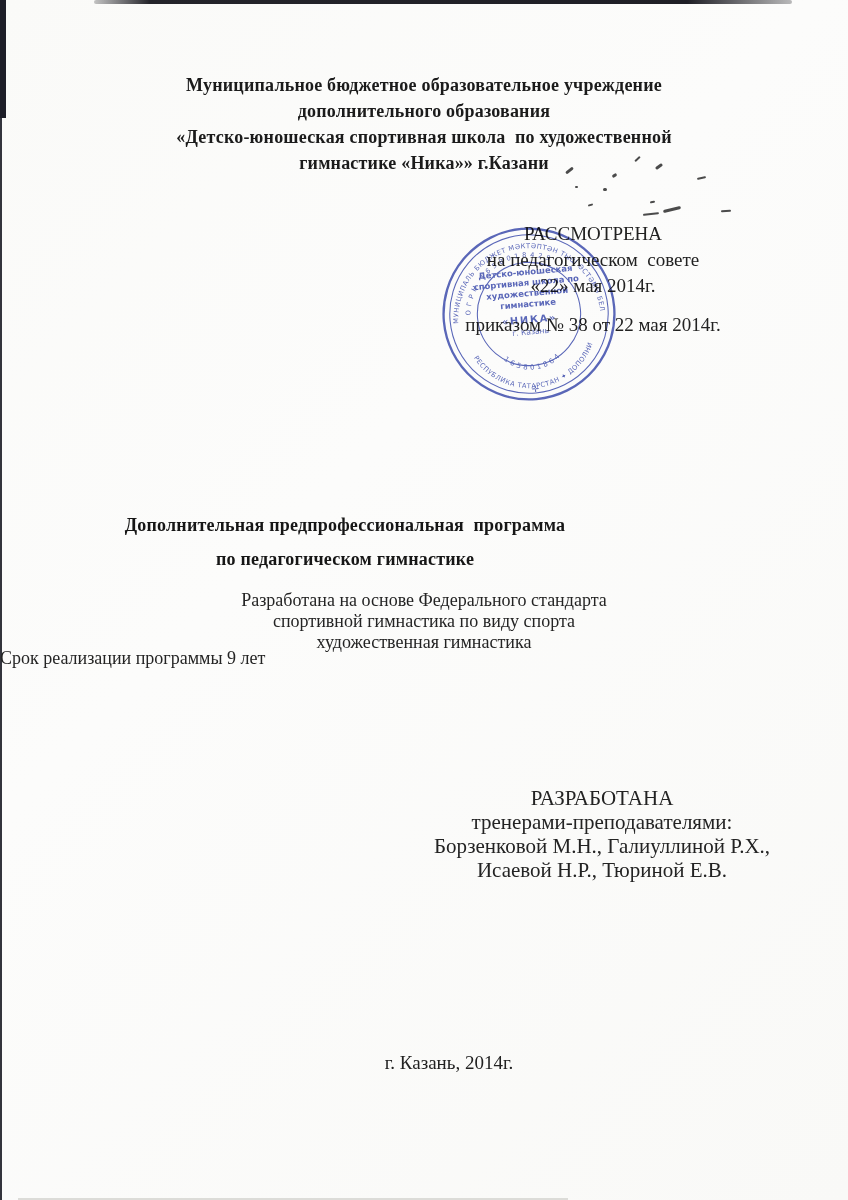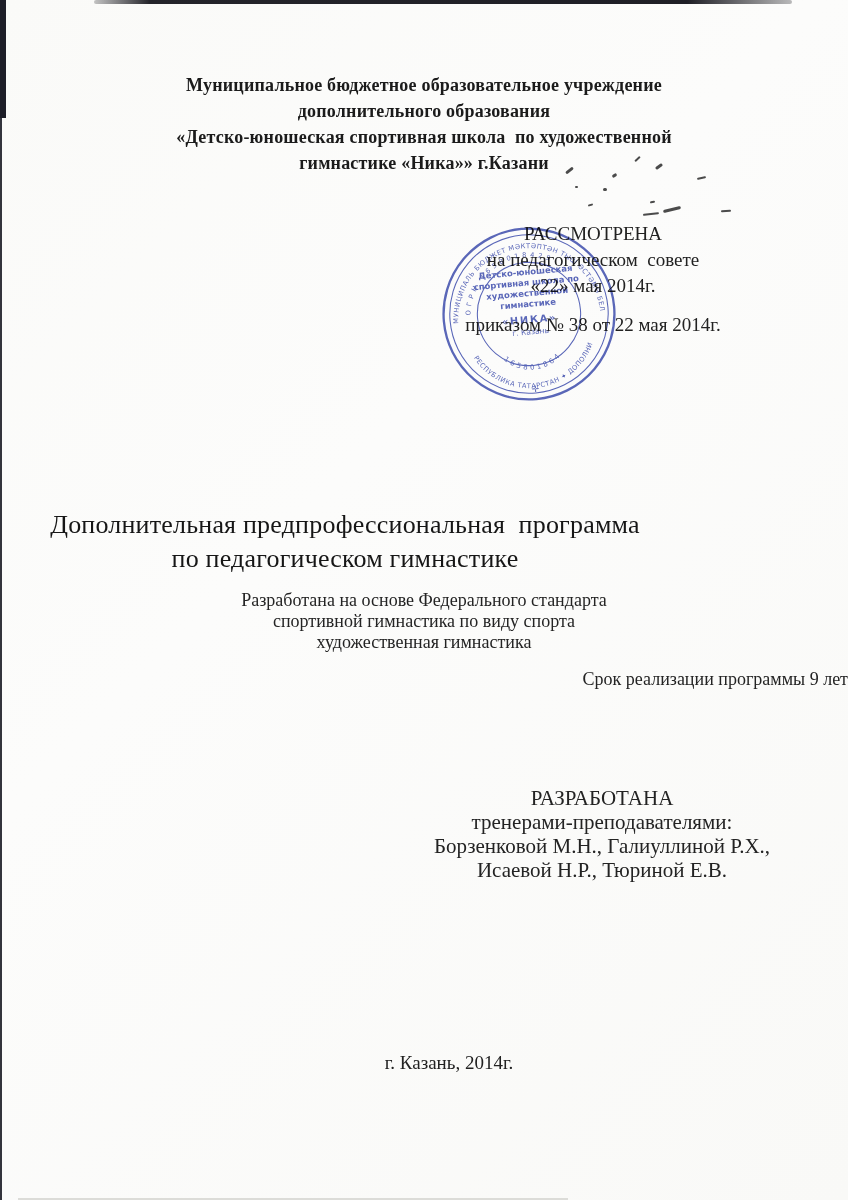--- a/index.html
+++ b/index.html
@@ -28,28 +28,28 @@
     font-weight:bold;font-size:18px;line-height:26px;letter-spacing:.2px;color:#1b1b1b;
   }
   .approval-block{
     position:absolute;left:423px;top:221px;width:340px;
     font-size:19px;line-height:26px;color:#222;
   }
   .approval-gap{height:13px;}
   .underlined{text-underline-offset:3px;}
   .title-block{
     position:absolute;left:0;top:508px;width:690px;text-align:center;
-    font-weight:normal;font-size:26px;line-height:34px;color:#161616;letter-spacing:.2px;
+    font-weight:bold;font-size:18px;line-height:34px;color:#161616;letter-spacing:.2px;
   }
   .basis-block{
     position:absolute;left:0;top:590px;width:848px;text-align:center;
     font-size:18px;line-height:21px;color:#242424;
   }
   .duration-line{
-    position:absolute;left:0;top:669px;width:848px;text-align:right;
+    position:absolute;left:0;top:648px;width:848px;text-align:left;
     font-size:18px;color:#242424;
   }
   .developers-block{
     position:absolute;left:422px;top:786px;width:360px;
     font-size:21px;line-height:24px;color:#232323;
   }
   .footer-line{
     position:absolute;left:0;top:1052px;width:848px;text-align:center;text-indent:50px;
     font-size:19px;color:#222;
   }

